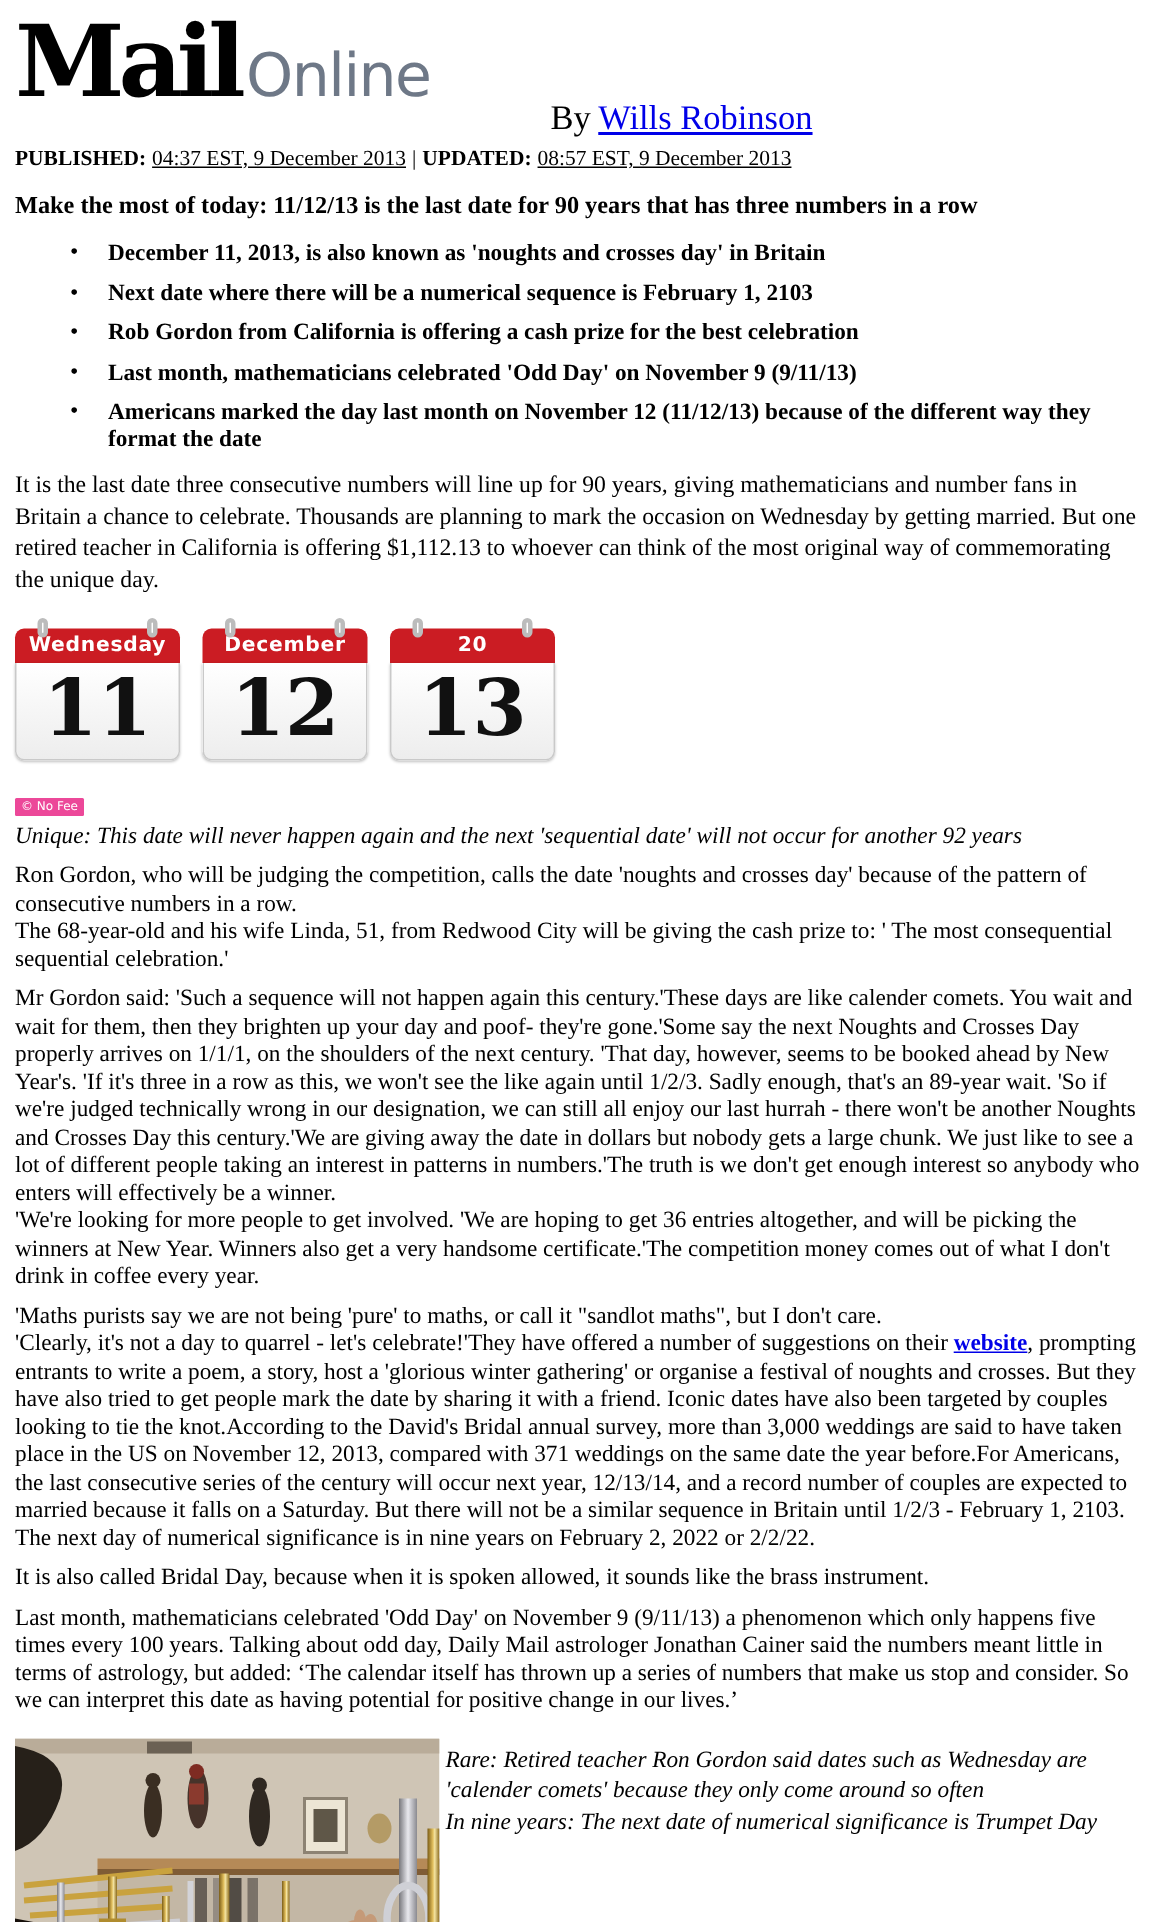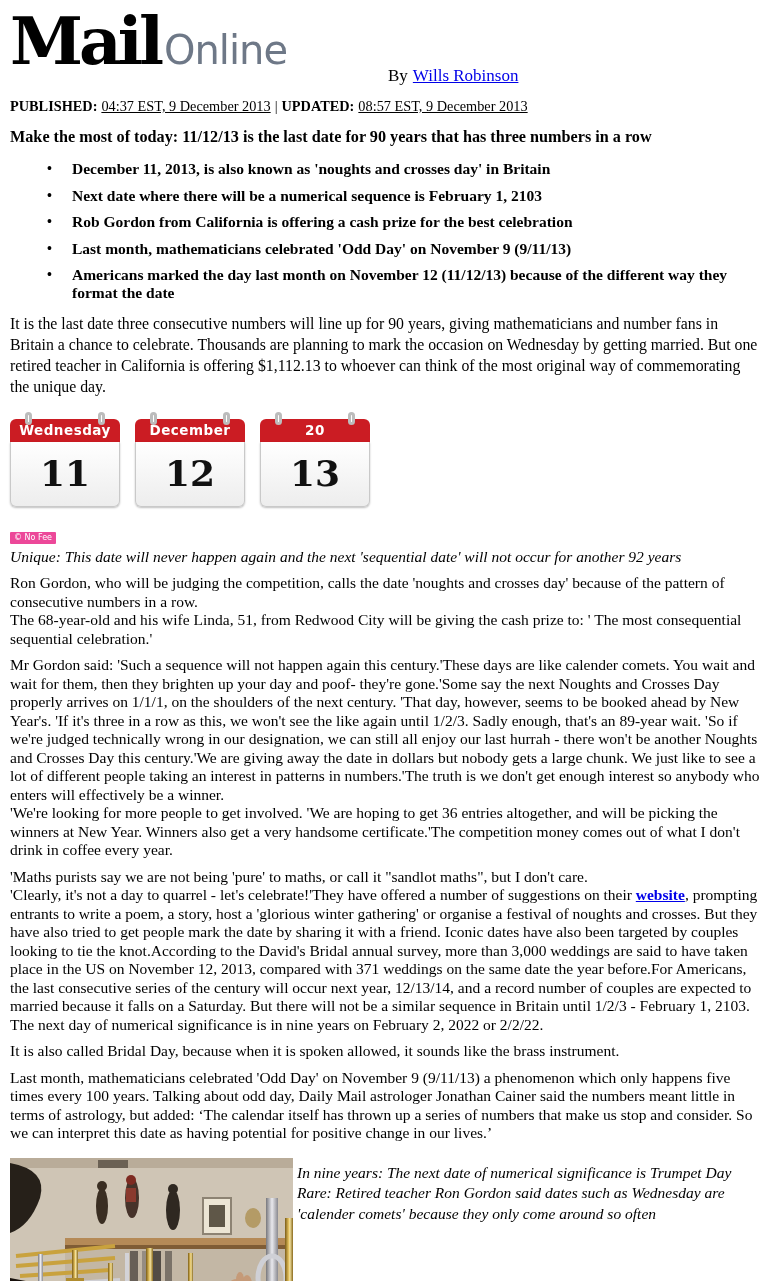--- a/index.html
+++ b/index.html
@@ -28,22 +28,22 @@
     color:#000;
   }
   .logo-online{
     font-family:"DejaVu Sans", sans-serif;
     font-size:40px;
     color:var(--logo_gray);
     letter-spacing:-1px;
     margin-left:4px;
   }
   .byline{
-    position:absolute;left:378px;top:60px;
-    font-size:17px;
+    position:absolute;left:357px;top:60px;
+    font-size:23px;
   }
   .byline a{color:var(--link_blue);text-decoration:underline;margin-left:5px;cursor:pointer;}
   .publine{margin-top:6px;font-size:14.3px;}
   .publine .lbl{font-weight:bold;}
   .publine .sep{margin:0 4px;}
   .publine .val{margin-left:4px;text-decoration:underline;}
   
   .headline{
     margin:13px 0 0 0;
     font-size:16.2px;
@@ -99,21 +99,21 @@
     background:linear-gradient(#ffffff,#ededed);
     border:1px solid #c9c9c9;
     border-top:none;
     border-radius:0 0 6px 6px;
     text-align:center;
     box-shadow:0 1px 2px rgba(0,0,0,0.25);
   }
   .cal-num{
     font-family:"DejaVu Serif", serif;
     font-weight:bold;
-    font-size:36px;
+    font-size:52px;
     line-height:62px;
     color:#111;
   }
   .nofee{
     display:inline-block;
     margin-top:13px;
     background:#ec4899;
     color:#fff;
     font-family:"DejaVu Sans", sans-serif;
     font-size:8px;
@@ -290,18 +290,18 @@
         <ellipse cx="227" cy="138" rx="13" ry="17"></ellipse>
         <ellipse cx="237" cy="126" rx="5" ry="9"></ellipse>
         <ellipse cx="230" cy="122" rx="4" ry="8"></ellipse>
       </g>
       <rect x="256" y="40" width="12" height="110" fill="url(#silver)"></rect>
       <ellipse cx="262" cy="120" rx="14" ry="22" fill="none" stroke="#cfd0d6" stroke-width="5"></ellipse>
       <path d="M250,150 L242,200 Q262,212 283,200 L275,150 Z" fill="url(#silver)"></path>
       <rect x="275" y="60" width="8" height="80" fill="url(#gold)"></rect>
     </svg>
     <div class="photo-caption">
+      <span class="seg">Rare: Retired teacher Ron Gordon said dates such as Wednesday are 'calender comets' because they only come around so often</span>
       <span class="seg">In nine years: The next date of numerical significance is Trumpet Day</span>
-      <span class="seg">Rare: Retired teacher Ron Gordon said dates such as Wednesday are 'calender comets' because they only come around so often</span>
     </div>
   </div>
 
 </div>
 
 </body></html>

